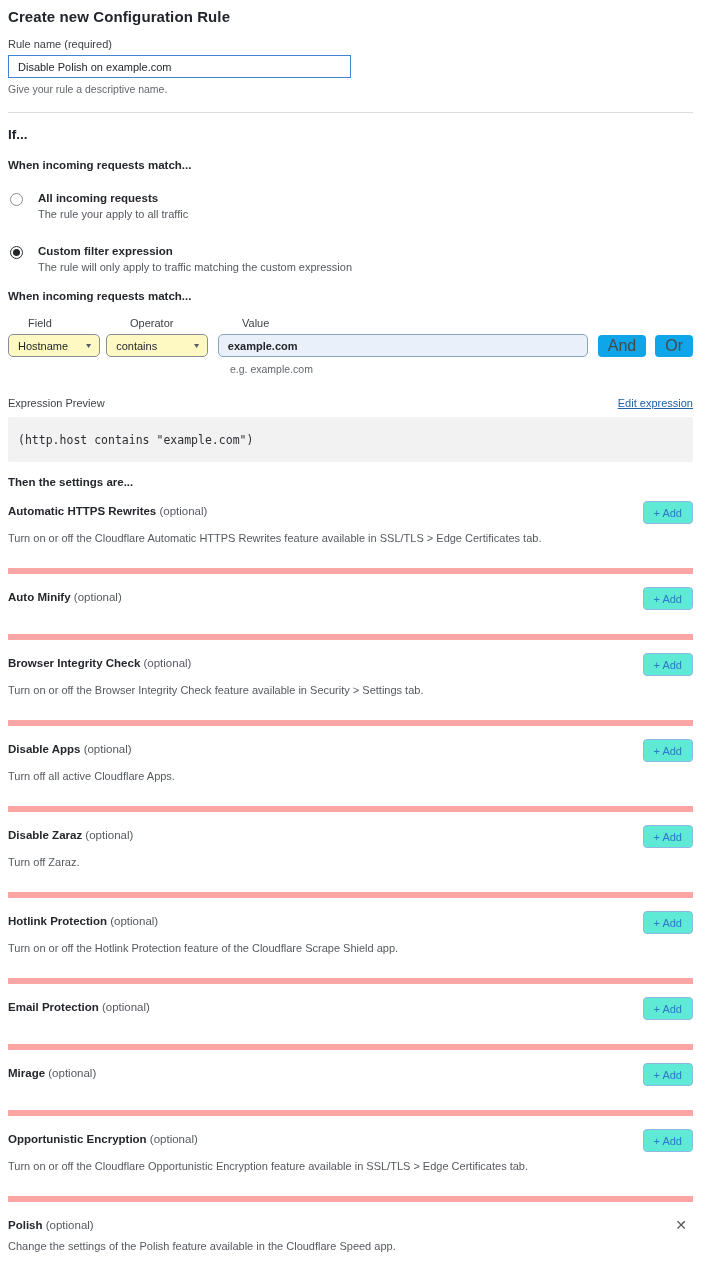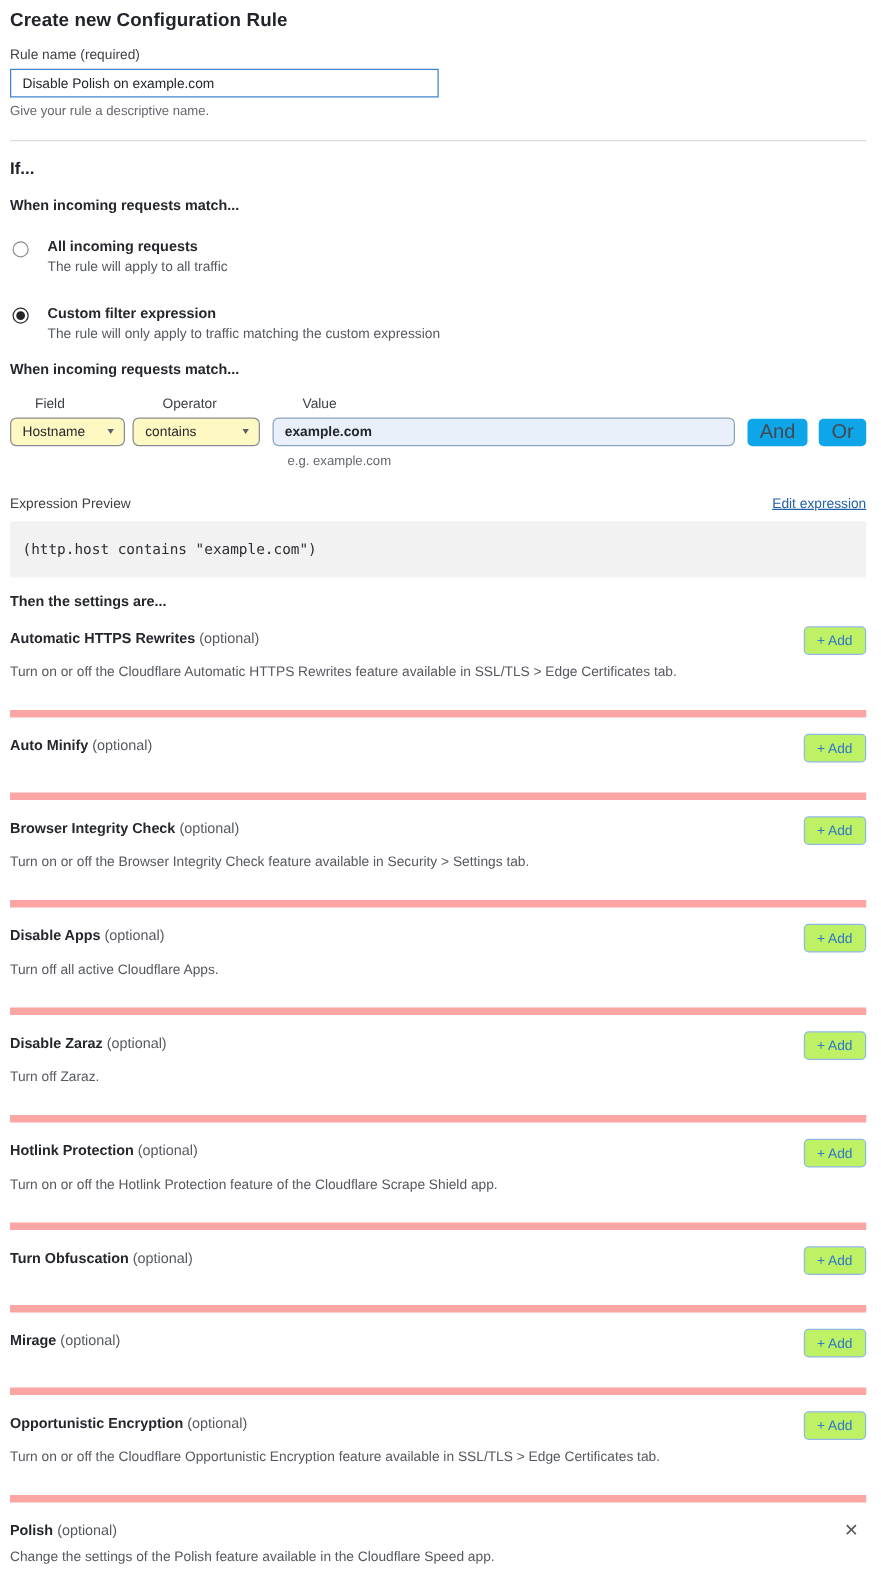--- a/index.html
+++ b/index.html
@@ -89,21 +89,21 @@
   .code-text { font-family: "DejaVu Sans Mono", "Liberation Mono", monospace; font-size: 11.5px; color: #2b2e33; }
 
   .then-heading { font-size: 11.5px; font-weight: 700; color: #24272c; margin-top: 14px; }
 
   .setting-section { padding: 13px 0 24px 0; border-bottom: 6px solid #fca5a5; }
   .setting-head { display: flex; justify-content: space-between; align-items: flex-start; }
   .setting-title { font-size: 11.5px; color: #55595f; padding-top: 4px; }
   .setting-title b { font-weight: 700; color: #24272c; }
   .add-btn {
     min-width: 47px; height: 23px;
-    background: #bef264; border: 1px solid #8fb8e2; border-radius: 4px;
+    background: #5eead4; border: 1px solid #8fb8e2; border-radius: 4px;
     color: #3076c9; font-size: 11px; padding: 0 10px; cursor: pointer;
     font-family: "Liberation Sans", "DejaVu Sans", sans-serif;
     flex: 0 0 auto;
   }
   .setting-desc { font-size: 11px; color: #55595f; margin-top: 8px; max-width: 620px; }
 
   .polish-section { padding: 13px 0 0 0; }
   .close-icon {
     font-size: 14px; color: #55595f; cursor: pointer; line-height: 14px;
     padding: 3px 6px 0 0; font-family: "DejaVu Sans", sans-serif;
@@ -123,21 +123,21 @@
   <hr class="divider">
 
   <h2 class="if-heading">If...</h2>
   <div class="bold-sub">When incoming requests match...</div>
 
   <div class="radio-group">
     <div class="radio-option">
       <span class="radio-circle"></span>
       <span class="radio-texts">
         <div class="radio-label">All incoming requests</div>
-        <div class="radio-desc">The rule will apply to all traffic</div>
+        <div class="radio-desc">The rule your apply to all traffic</div>
       </span>
     </div>
     <div class="radio-option">
       <span class="radio-circle selected"></span>
       <span class="radio-texts">
         <div class="radio-label">Custom filter expression</div>
         <div class="radio-desc">The rule will only apply to traffic matching the custom expression</div>
       </span>
     </div>
   </div>
@@ -217,21 +217,21 @@
   <div class="setting-section">
     <div class="setting-head">
       <div class="setting-title"><b>Hotlink Protection</b> <span>(optional)</span></div>
       <button class="add-btn">+ Add</button>
     </div>
     <div class="setting-desc">Turn on or off the Hotlink Protection feature of the Cloudflare Scrape Shield app.</div>
   </div>
 
   <div class="setting-section">
     <div class="setting-head">
-      <div class="setting-title"><b>Turn Obfuscation</b> <span>(optional)</span></div>
+      <div class="setting-title"><b>Email Protection</b> <span>(optional)</span></div>
       <button class="add-btn">+ Add</button>
     </div>
   </div>
 
   <div class="setting-section">
     <div class="setting-head">
       <div class="setting-title"><b>Mirage</b> <span>(optional)</span></div>
       <button class="add-btn">+ Add</button>
     </div>
   </div>

